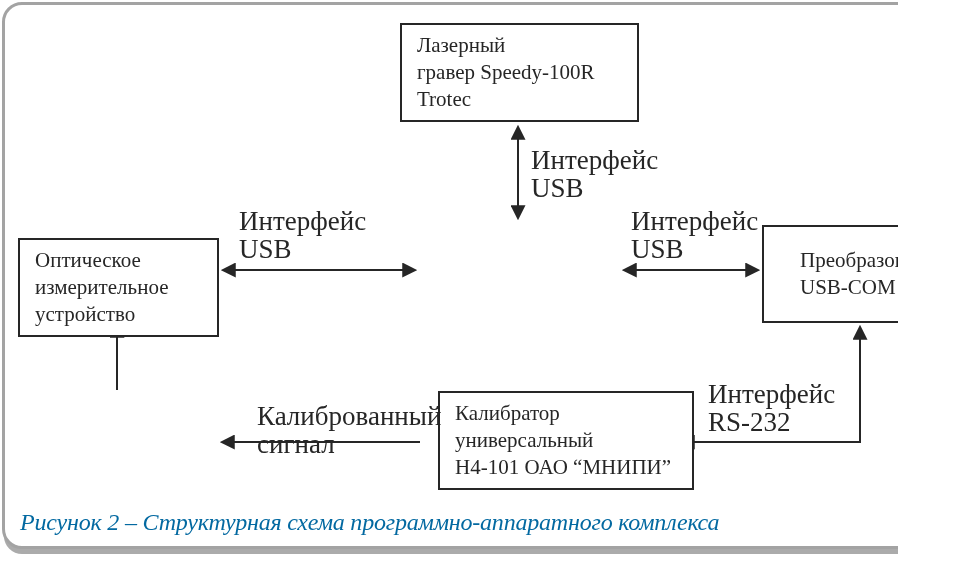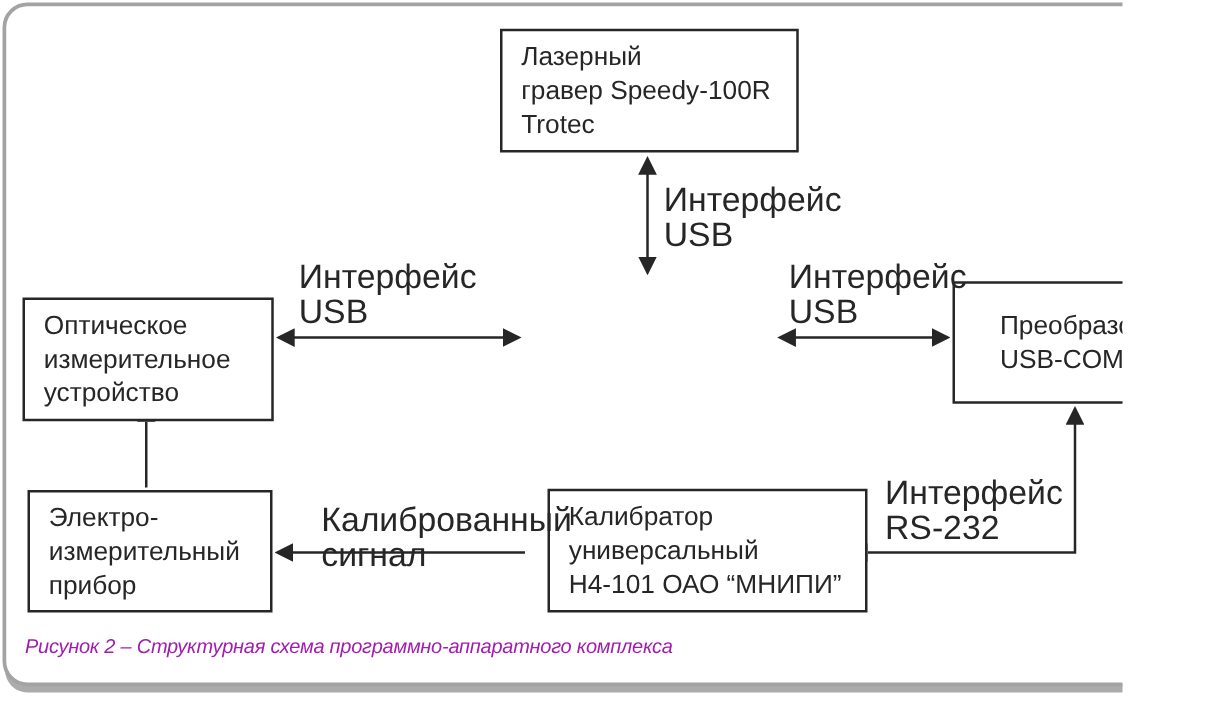--- a/index.html
+++ b/index.html
@@ -1,21 +1,21 @@
 <!DOCTYPE html>
 <html><head>
 <meta charset="utf-8">
 <style>
   html, body { margin: 0; padding: 0; background: #ffffff; }
   .stage {
     position: relative;
     width: 898px;
     height: 562px;
     background: #ffffff;
-    font-family: Liberation Sans, sans-serif;
+    font-family: Liberation Serif, serif;
     color: #262626;
     overflow: hidden;
   }
   .card {
     position: absolute;
     left: 2px; top: 2px;
     width: 966px; height: 541px;
     background: #ffffff;
     border: 3px solid #a3a3a3;
     border-radius: 20px;
@@ -45,24 +45,24 @@
   .conn-label {
     position: absolute;
     font-size: 27px;
     line-height: 28px;
     white-space: pre-line;
   }
   .caption {
     position: absolute;
     left: 20px;
     top: 509px;
-    font-size: 16px;
+    font-size: 24px;
     font-style: italic;
     letter-spacing: -0.2px;
-    color: #a21caf;
+    color: #0369a1;
   }
 
   
   .b-laser      { left: 400px; top:  23px; width: 239px; height: 99px; }
   .b-optical    { left:  18px; top: 222px; width: 201px; height: 99px; margin-top: 16px; }
   .b-pc         { left: 419px; top: 222px; width: 201px; height: 99px; }
   .b-usbcom     { left: 762px; top: 225px; width: 198px; height: 98px; padding-left: 21px; }
   .b-electro    { left:  22px; top: 392px; width: 196px; height: 98px; }
   .b-calibrator { left: 438px; top: 391px; width: 256px; height: 99px; }
 
@@ -104,25 +104,20 @@
 измерительное
 устройство</span>
   </div>
 
 
   <div class="block b-usbcom">
     <span class="block-text">Преобразователь
 USB-COM</span>
   </div>
 
-  <div class="block b-electro">
-    <span class="block-text">Электро-
-измерительный
-прибор</span>
-  </div>
 
   <div class="block b-calibrator">
     <span class="block-text">Калибратор
 универсальный
 Н4-101 ОАО “МНИПИ”</span>
   </div>
 
   <div class="conn-label l-usb-top">Интерфейс
 USB</div>
   <div class="conn-label l-usb-left">Интерфейс

